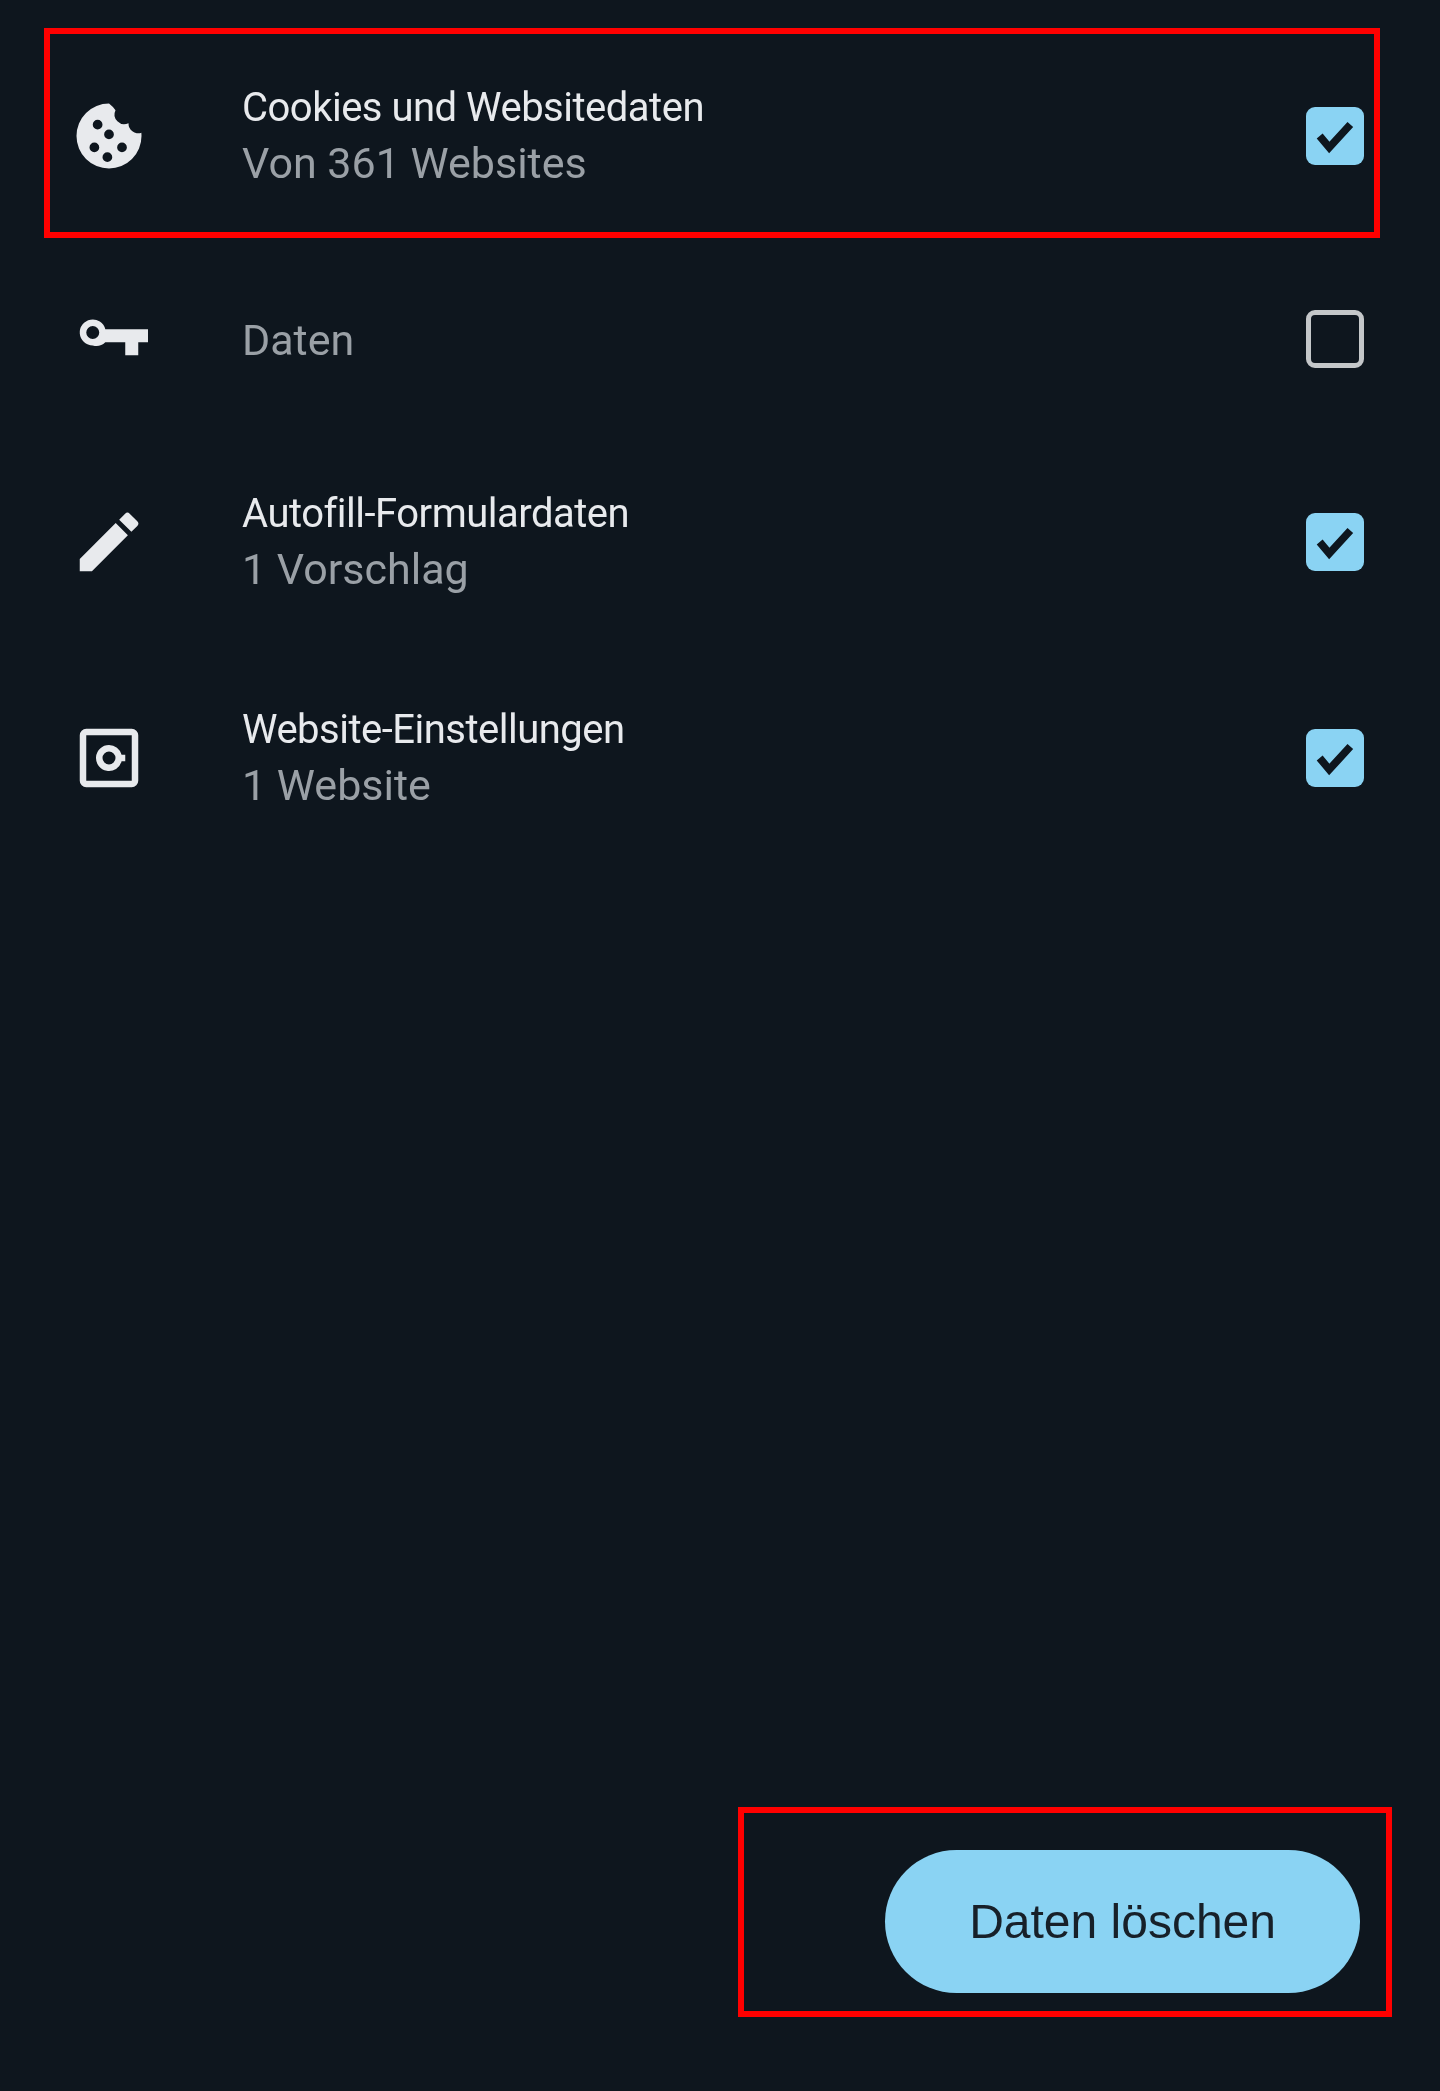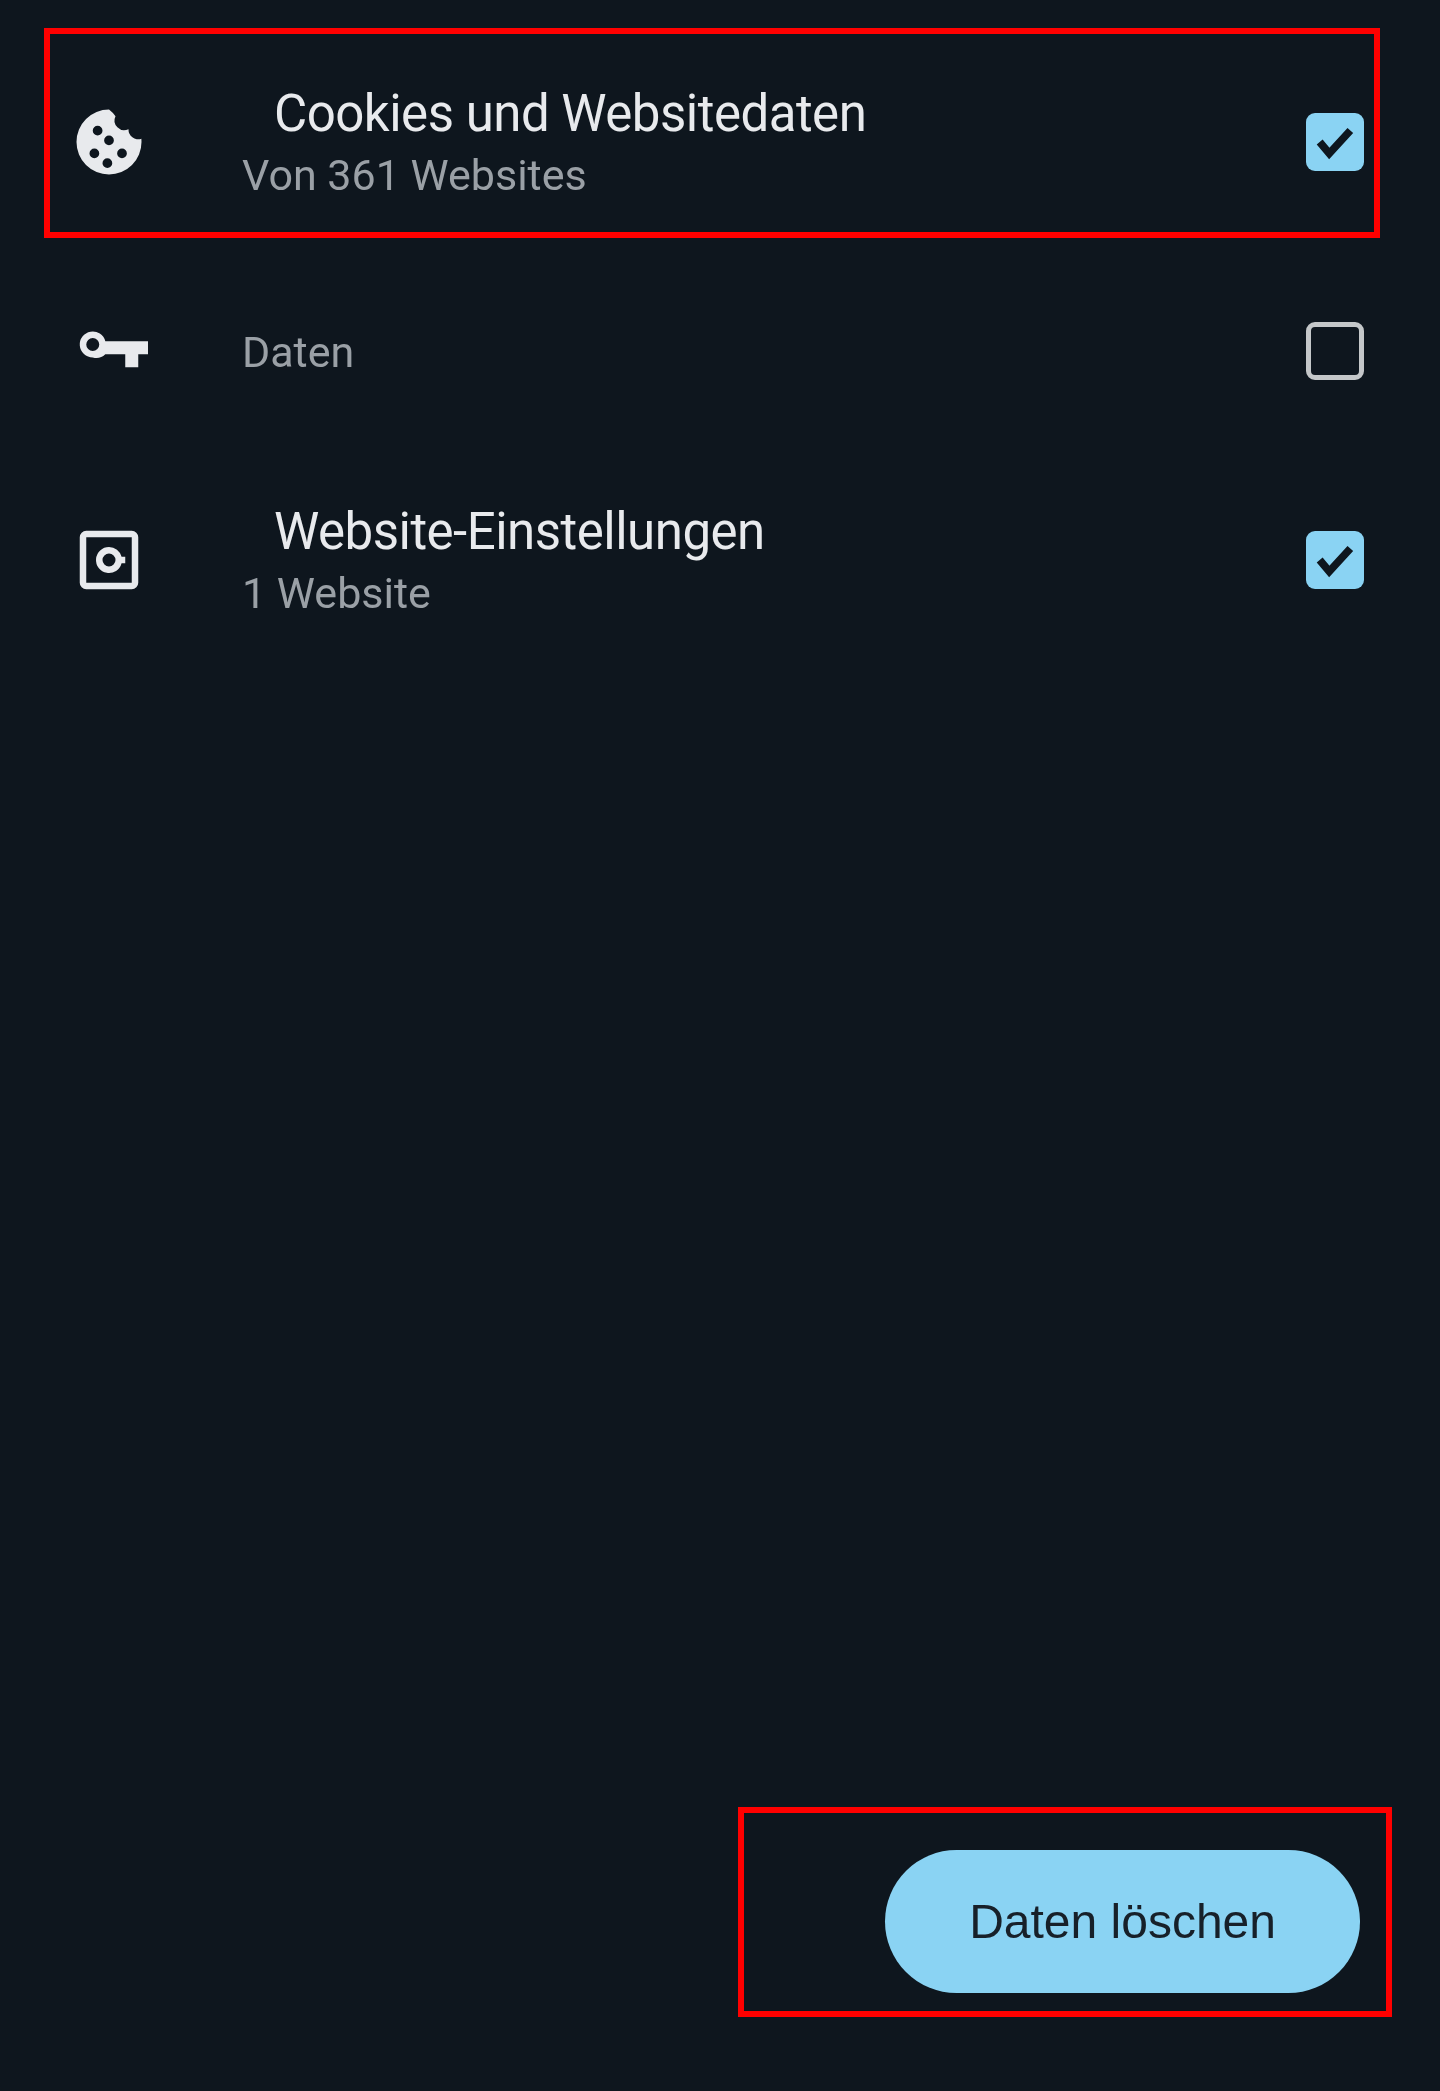--- a/index.html
+++ b/index.html
@@ -33,25 +33,24 @@
       height: 78px;
       fill: #e8eaed;
     }
     .text-col {
       flex: 1;
       display: flex;
       flex-direction: column;
       gap: 6px;
     }
     .title {
-      font-size: 51px;
+      font-size: 40px;
       color: #e8eaed;
       font-weight: 400;
       letter-spacing: -0.5px;
-      margin-left: 32px;
     }
     .subtitle {
       font-size: 43px;
       color: #9aa0a6;
       font-weight: 400;
       margin-top: 1px;
     }
     .check-col {
       width: 80px;
       display: flex;
@@ -143,20 +142,38 @@
         </svg>
     </div>
     <div class="text-col">
       <div class="subtitle">Daten</div>
     </div>
     <div class="check-col">
       <div class="checkbox unchecked"></div>
     </div>
   </div>
 
+  <div class="item">
+    <div class="icon-col">
+      <svg viewBox="0 0 24 24">
+          <path d="M3 17.25V21h3.75L17.81 9.94l-3.75-3.75L3 17.25zM20.71 7.04a1 1 0 0 0 0-1.41l-2.34-2.34a1 1 0 0 0-1.41 0l-1.83 1.83 3.75 3.75 1.83-1.83z"></path>
+        </svg>
+    </div>
+    <div class="text-col">
+      <div class="title">Autofill-Formulardaten</div>
+      <div class="subtitle">1 Vorschlag</div>
+    </div>
+    <div class="check-col">
+      <div class="checkbox checked">
+        <svg viewBox="0 0 24 24">
+            <polyline points="4,12 9,18 20,6"></polyline>
+          </svg>
+      </div>
+    </div>
+  </div>
 
   <div class="item">
     <div class="icon-col">
       <svg viewBox="0 0 24 24">
           <path d="M5 3h14a2 2 0 0 1 2 2v14a2 2 0 0 1-2 2H5a2 2 0 0 1-2-2V5a2 2 0 0 1 2-2zm0 2v14h14V5H5zm7 3a4 4 0 0 1 3.87 3H17v2h-1.13A4 4 0 1 1 12 8zm0 2a2 2 0 1 0 2 2 2 2 0 0 0-2-2z"></path>
         </svg>
     </div>
     <div class="text-col">
       <div class="title">Website-Einstellungen</div>
       <div class="subtitle">1 Website</div>

